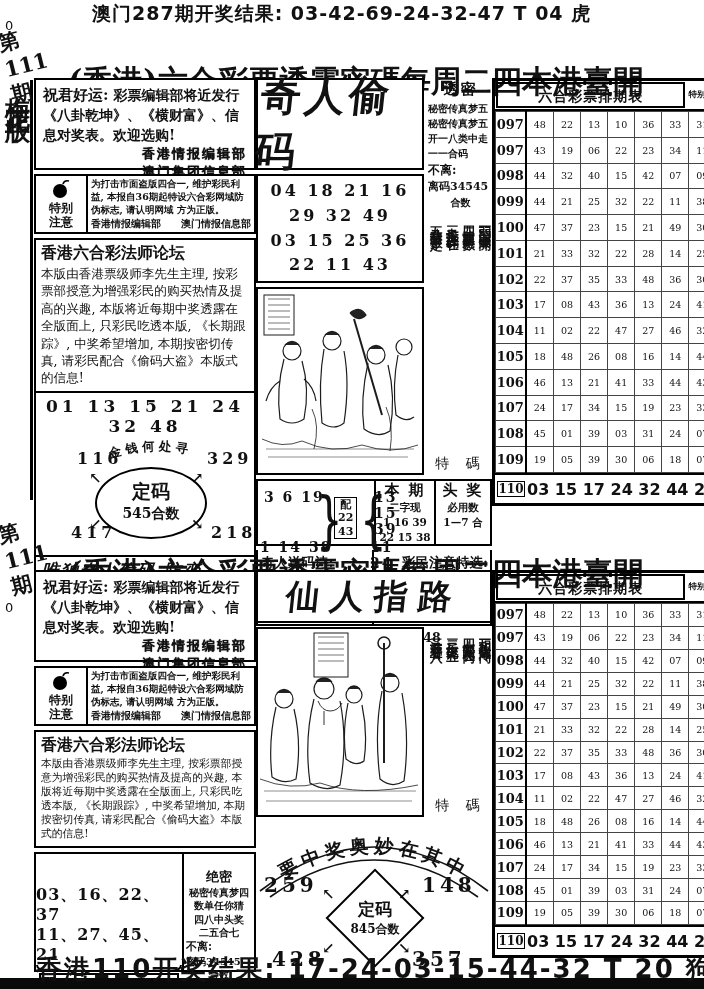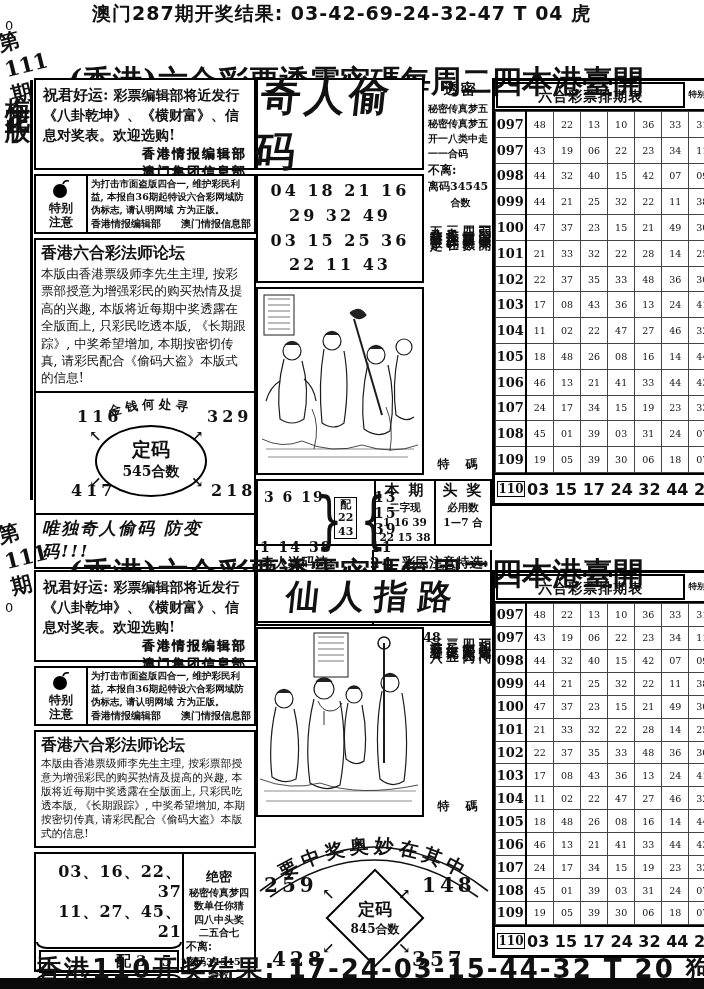--- a/index.html
+++ b/index.html
@@ -55,22 +55,22 @@
   .ellipse{position:absolute;left:54px;top:30px;width:112px;height:72px;
            border:2px solid #000;border-radius:50%;text-align:center;padding-top:10px;}
   .el-main{font-size:19px;font-weight:900;}
   .el-sub{font-size:14px;font-weight:bold;}
   .arcsvg1{position:absolute;left:42px;top:-4px;}
   .sloganbar{border-top:2px solid #000;margin:2px -5px 0;padding:2px 6px 1px;
              font-size:17px;font-weight:900;letter-spacing:2px;font-style:italic;}
 
   
   .numblock{height:120px;display:flex;}
-  .nleft{flex:1;text-align:right;font-size:16px;font-weight:bold;letter-spacing:1px;
-         padding-top:8px;line-height:1.25;}
+  .nleft{flex:1;text-align:left;font-size:16px;font-weight:bold;letter-spacing:1px;
+         padding-top:8px;line-height:1.25;margin-top:23px;}
   .hb{height:7px;border:2px solid #000;border-top:none;width:146px;margin:0 auto;
       border-radius:0 0 14px 14px / 0 0 9px 9px;}
   .hbu{height:7px;border:2px solid #000;border-bottom:none;width:146px;margin:0 auto;
       border-radius:14px 14px 0 0 / 9px 9px 0 0;}
   .pei2{border:2px solid #000;width:140px;margin:1px auto;font-size:15px;font-weight:900;
         letter-spacing:5px;}
   .nright{width:76px;border-left:2px solid #000;font-size:10px;font-weight:bold;
           text-align:center;line-height:1.35;padding-top:14px;}
   .nr-title{font-size:13px;font-weight:900;}
   .nr-left{text-align:left;padding-left:2px;}
@@ -83,21 +83,21 @@
   .tb2{height:58px;font-size:34px;letter-spacing:10px;}
   .titlebox span{transform:skewX(-6deg);}
   .numsbox{padding:3px 0;font-size:16px;font-weight:bold;text-align:center;
            letter-spacing:3px;line-height:1.55;}
   .illo{flex:1;position:relative;overflow:hidden;}
   .mid-strip{flex:1;display:flex;flex-direction:column;font-weight:600;}
   .secret1{font-size:10px;line-height:1.5;}
   .secret-title{font-size:15px;font-weight:900;text-align:center;letter-spacing:2px;}
   .verse{writing-mode:vertical-rl;font-size:12.5px;font-weight:600;height:150px;
          margin-top:6px;letter-spacing:2px;line-height:1.3;}
-  .special-big{font-size:12px;font-weight:700;letter-spacing:6px;text-align:center;
+  .special-big{font-size:14px;font-weight:400;letter-spacing:6px;text-align:center;
                margin-top:auto;padding-bottom:2px;white-space:nowrap;}
   .combo-row{display:flex;height:84px;}
   .cluster{flex:1;position:relative;font-weight:bold;font-size:14px;}
   .cl-item{position:absolute;letter-spacing:2px;}
   .vbrace{position:absolute;font-size:42px;font-weight:400;transform:scaleY(1.5);
           font-family:"DejaVu Sans",sans-serif;top:14px;}
   .pei-box{position:absolute;border:1.5px solid #000;padding:0 3px;font-size:11px;
            line-height:1.2;text-align:center;font-weight:bold;}
   .current-box{width:60px;border-left:2px solid #000;text-align:center;}
   .prize-box{width:56px;border-left:2px solid #000;text-align:center;}
@@ -193,20 +193,21 @@
             <span>香港情报编辑部</span>
             <span>澳门情报信息部</span>
           </div>
         </div>
       </div>
 
       <div class="box forumbox">
         <div class="forum-title">香港六合彩法师论坛</div>
         <div class="forum-body">本版由香港票级师李先生主理, 按彩票部授意为增强彩民的购买热情及提高的兴趣, 本版将近每期中奖透露在全版面上, 只彩民吃透本版, 《长期跟踪》, 中奖希望增加, 本期按密切传真, 请彩民配合《偷码大盗》本版式的信息!</div>
         <hr class="divider">
+        <div class="pickrow">01 13 15 21 24 32 48</div>
         <div class="ellipse-cluster">
           <svg class="arcsvg1" width="150" height="34" viewBox="0 0 150 34">
             <path id="arcpath1" d="M10,31 Q75,4 140,31" fill="none" stroke="none"></path>
             <text font-size="12.5" font-weight="bold" fill="#111" letter-spacing="4">
               <textPath href="#arcpath1" startOffset="18">金钱何处寻</textPath>
             </text>
           </svg>
           <span class="ec-num ec-tl">116</span>
           <span class="ec-num ec-tr">329</span>
           <span class="ec-num ec-bl">417</span>

